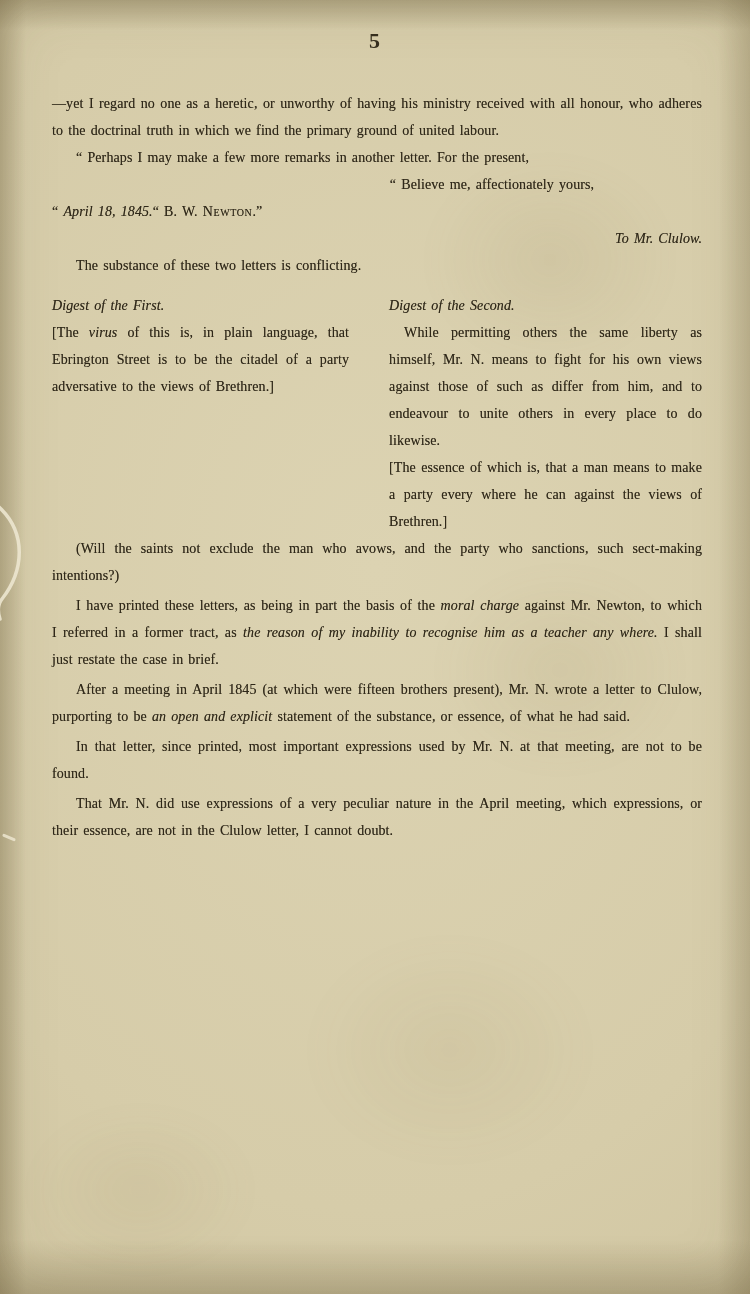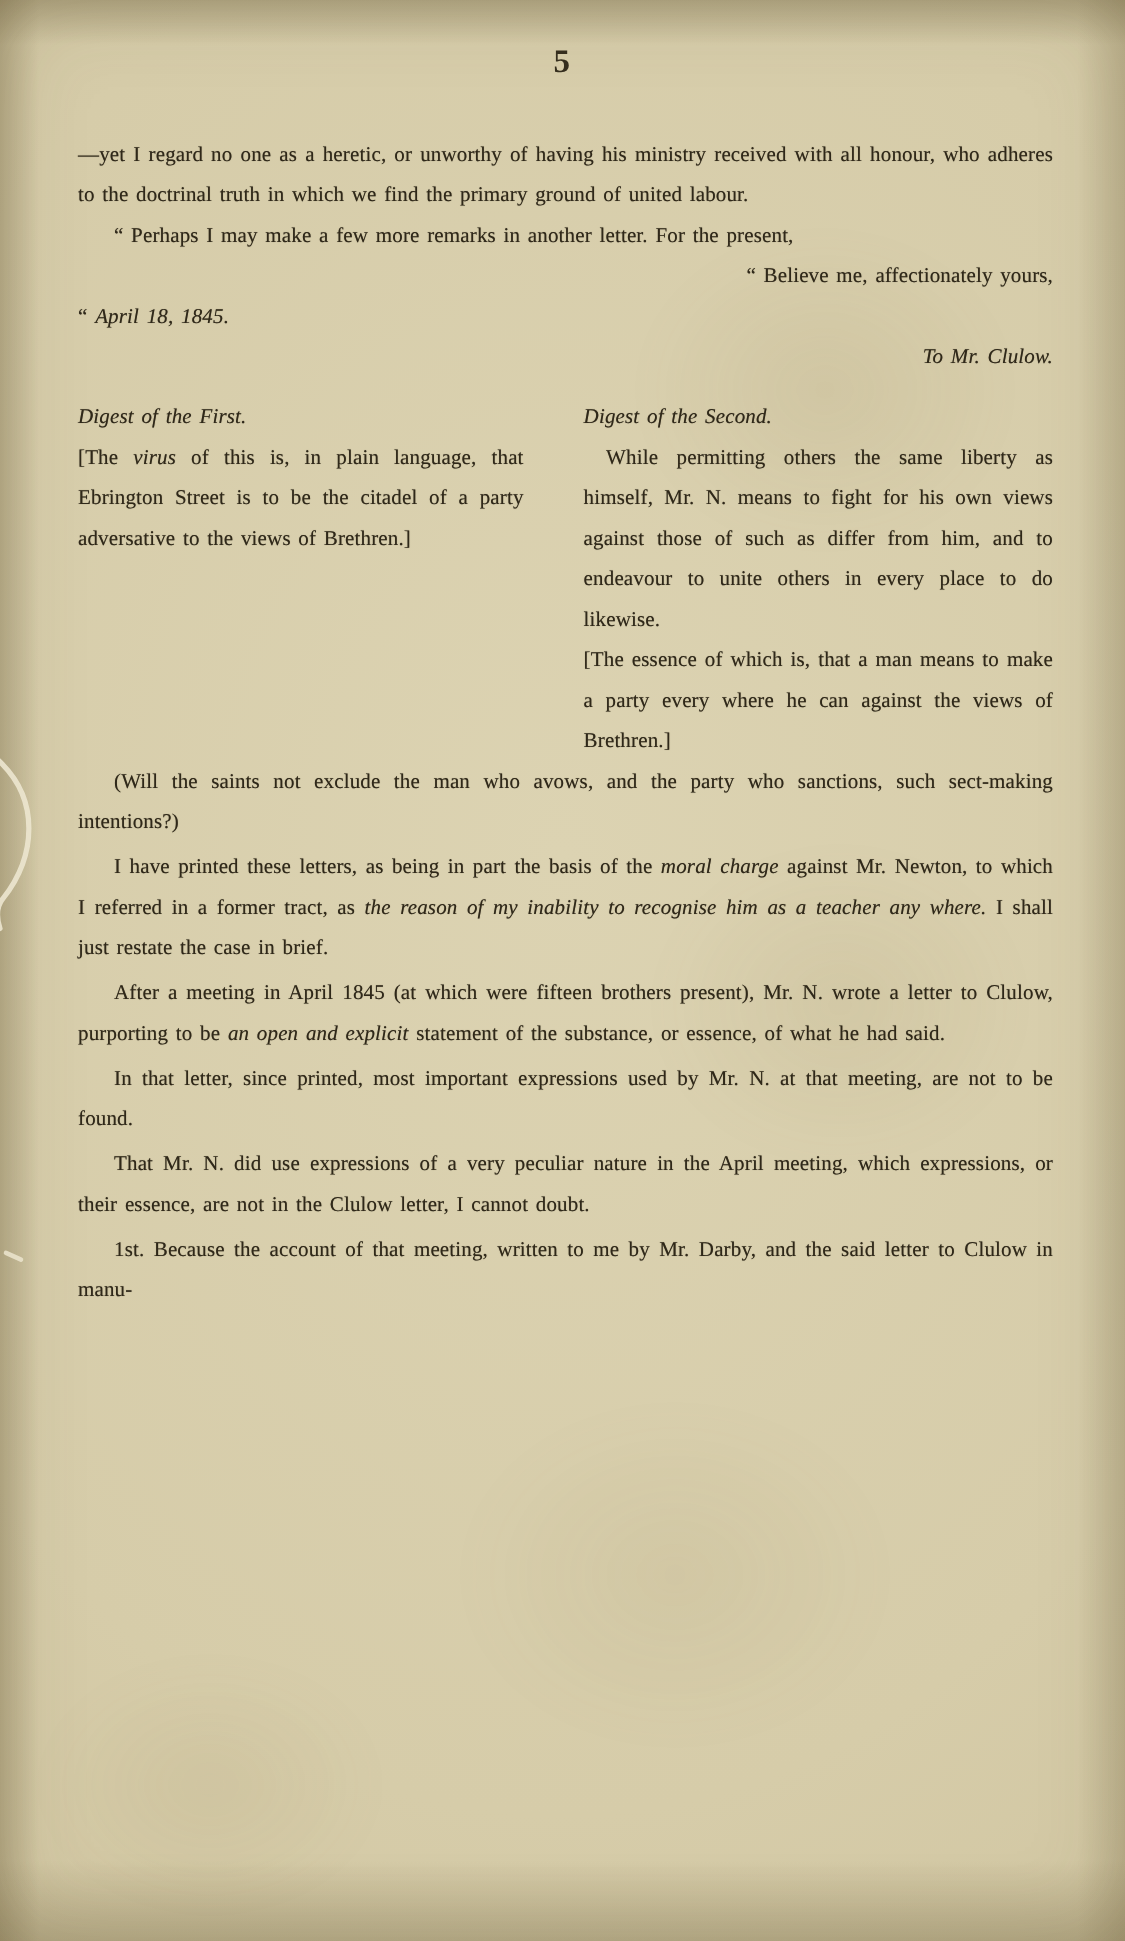--- a/index.html
+++ b/index.html
@@ -45,21 +45,21 @@
     letter-spacing:.1px; word-spacing:1.5px;
     text-align:justify;
     text-shadow: 0 0 .5px rgba(47,40,25,.55);
   }
 
   .body p { margin:0; }
   .indent    { text-indent:24px; }
   .noindent  { text-indent:0; }
   .indent-sm { text-indent:15px; }
 
-  .closing   { text-align:right; padding-left:230px; text-indent:0; }
+  .closing   { text-align:center; padding-left:230px; text-indent:0; }
   .sigline   { display:flex; justify-content:flex-start; padding-right:42px; text-align:left; }
   .addressee { text-indent:12px; text-align:right; }
 
   .substance { margin-top:28px; }
 
   .columns { display:flex; margin-top:13px; }
   .colL { width:300px; margin-right:40px; }
   .colR { width:316px; }
   .colhead { text-align:center; text-indent:0; }
   .col p { text-align:justify; -webkit-hyphens:auto; hyphens:auto; }
@@ -92,24 +92,26 @@
   <div class="body">
 
     <p class="noindent">—yet I regard no one as a heretic, or unworthy of having his ministry received with all honour, who adheres to the doctrinal truth in which we find the primary ground of united labour.</p>
 
     <p class="indent">“ Perhaps I may make a few more remarks in another letter. For the present,</p>
 
     <p class="closing">“ Believe me, affectionately yours,</p>
 
     <p class="sigline">
       <span><span>“ </span><i>April 18, 1845.</i></span>
+      <span><span>“ B. W. </span><span class="sc">Newton</span><span>.”</span></span>
     </p>
 
     <p class="addressee"><i>To Mr. Clulow.</i></p>
 
+    <p class="substance indent">The substance of these two letters is conflicting.</p>
 
     <div class="columns">
       <div class="col colL">
         <p class="colhead"><i>Digest of the First.</i></p>
         <p class="bracket"><span>[The </span><i>virus</i><span> of this is, in plain language, that Ebrington Street is to be the citadel of a party adversative to the views of Brethren.]</span></p>
       </div>
       <div class="col colR">
         <p class="colhead"><i>Digest of the Second.</i></p>
         <p class="indent-sm">While permitting others the same liberty as himself, Mr. N. means to fight for his own views against those of such as differ from him, and to endeavour to unite others in every place to do likewise.</p>
         <p class="bracket bracketR">[The essence of which is, that a man means to make a party every where he can against the views of Brethren.]</p>
@@ -119,16 +121,15 @@
     <p class="indent gap">(Will the saints not exclude the man who avows, and the party who sanctions, such sect-making intentions?)</p>
 
     <p class="indent p-space"><span>I have printed these letters, as being in part the basis of the </span><i>moral charge</i><span> against Mr. Newton, to which I referred in a former tract, as </span><i>the reason of my inability to recognise him as a teacher any where.</i><span> I shall just restate the case in brief.</span></p>
 
     <p class="indent p-space"><span>After a meeting in April 1845 (at which were fifteen brothers present), Mr. N. wrote a letter to Clulow, purporting to be </span><i>an open and explicit</i><span> statement of the substance, or essence, of what he had said.</span></p>
 
     <p class="indent p-space">In that letter, since printed, most important expressions used by Mr. N. at that meeting, are not to be found.</p>
 
     <p class="indent p-space">That Mr. N. did use expressions of a very peculiar nature in the April meeting, which expressions, or their essence, are not in the Clulow letter, I cannot doubt.</p>
 
-    <p class="indent p-space">1st. Because the account of that meeting, written to me by Mr. Darby, and the said letter to Clulow in manu-</p>
 
   </div>
 </div>
 
 </body></html>

